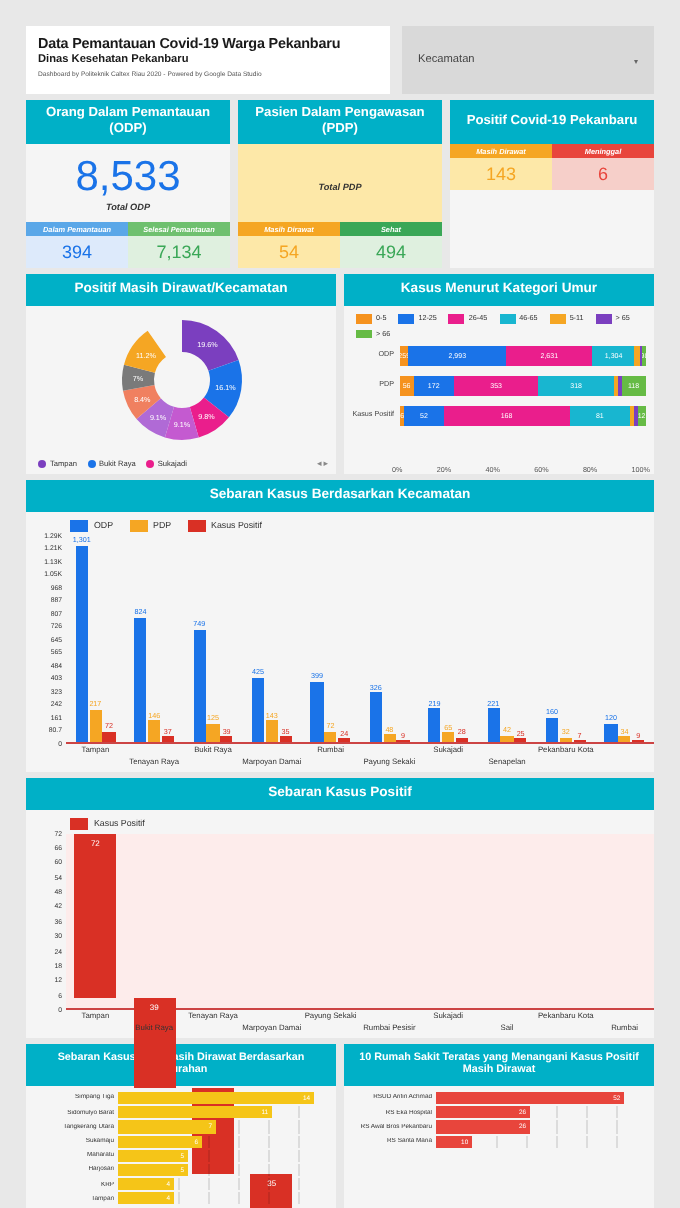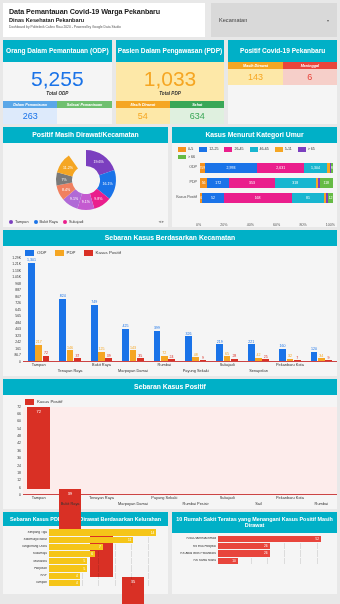--- a/index.html
+++ b/index.html
@@ -2,21 +2,21 @@
 <html><head>
 <meta charset="utf-8">
 <style>
   * { box-sizing: border-box; margin: 0; padding: 0; }
   body {
     width: 340px; height: 604px;
     background: #e8e8e8;
     font-family: "Liberation Sans", sans-serif;
     overflow: hidden;
   }
-  .page { width: 340px; height: 604px; position: relative; padding: 3px; }
+  .page { width: 340px; height: 604px; position: relative; padding: 13px; }
 
   
   .header { display: flex; gap: 6px; height: 34px; margin-bottom: 3px; }
   .header-left { flex: 1; background: #ffffff; padding: 4px 6px; }
   .h-title { font-size: 7.2px; font-weight: bold; color: #1a1a1a; letter-spacing: -.1px; }
   .h-sub { font-size: 5.6px; font-weight: bold; color: #1a1a1a; margin-top: .5px; }
   .h-credit { font-size: 3.3px; color: #555; margin-top: 2.5px; }
   .filter {
     width: 126px; background: #d9d9d9; display: flex; align-items: center;
     justify-content: space-between; padding: 0 8px; font-size: 5.6px; color: #444;
@@ -134,48 +134,48 @@
       <span>Kecamatan</span>
       <span class="caret">▾</span>
     </div>
   </div>
 
   <div class="kpi-row">
 
     <div class="kpi">
       <div class="kpi-head odp-head">Orang Dalam Pemantauan (ODP)</div>
       <div class="kpi-body">
-        <div class="kpi-num odp-num">5,255</div>
+        <div class="kpi-num odp-num">8,533</div>
         <div class="kpi-cap">Total ODP</div>
       </div>
       <div class="kpi-sub">
         <div>
           <div class="sub-lab" style="background:#5aa7e8">Dalam Pemantauan</div>
-          <div class="sub-val" style="background:#ddeafb;color:#1a73e8">263</div>
+          <div class="sub-val" style="background:#ddeafb;color:#1a73e8">394</div>
         </div>
         <div>
           <div class="sub-lab" style="background:#6fc06f">Selesai Pemantauan</div>
+          <div class="sub-val" style="background:#dff0df;color:#3aa757">7,134</div>
         </div>
       </div>
     </div>
 
     <div class="kpi">
       <div class="kpi-head odp-head">Pasien Dalam Pengawasan (PDP)</div>
       <div class="kpi-body pdp-body">
-        <div class="kpi-num pdp-num">1,033</div>
         <div class="kpi-cap">Total PDP</div>
       </div>
       <div class="kpi-sub">
         <div>
           <div class="sub-lab" style="background:#f5a623">Masih Dirawat</div>
           <div class="sub-val" style="background:#fde8a8;color:#f5a623">54</div>
         </div>
         <div>
           <div class="sub-lab" style="background:#3aa757">Sehat</div>
-          <div class="sub-val" style="background:#dff0df;color:#3aa757">634</div>
+          <div class="sub-val" style="background:#dff0df;color:#3aa757">494</div>
         </div>
       </div>
     </div>
 
     <div class="kpi">
       <div class="kpi-head odp-head">Positif Covid-19 Pekanbaru</div>
       <div class="kpi-sub">
         <div>
           <div class="sub-lab" style="background:#f5a623">Masih Dirawat</div>
           <div class="sub-val" style="background:#fde8a8;color:#f5a623">143</div>

